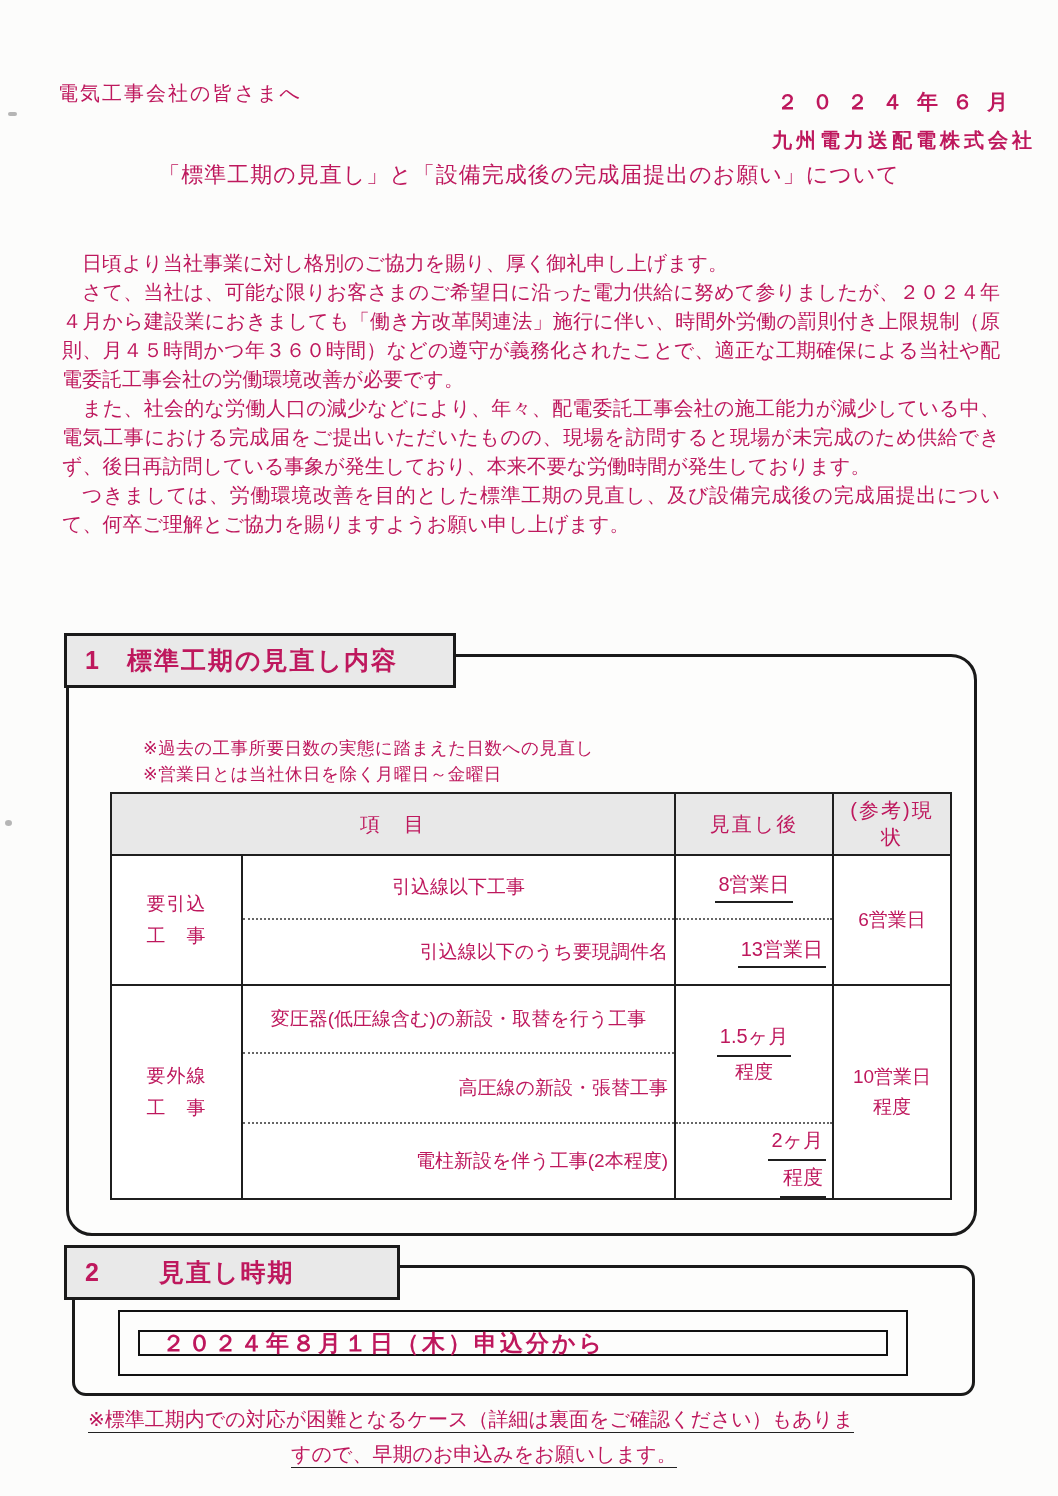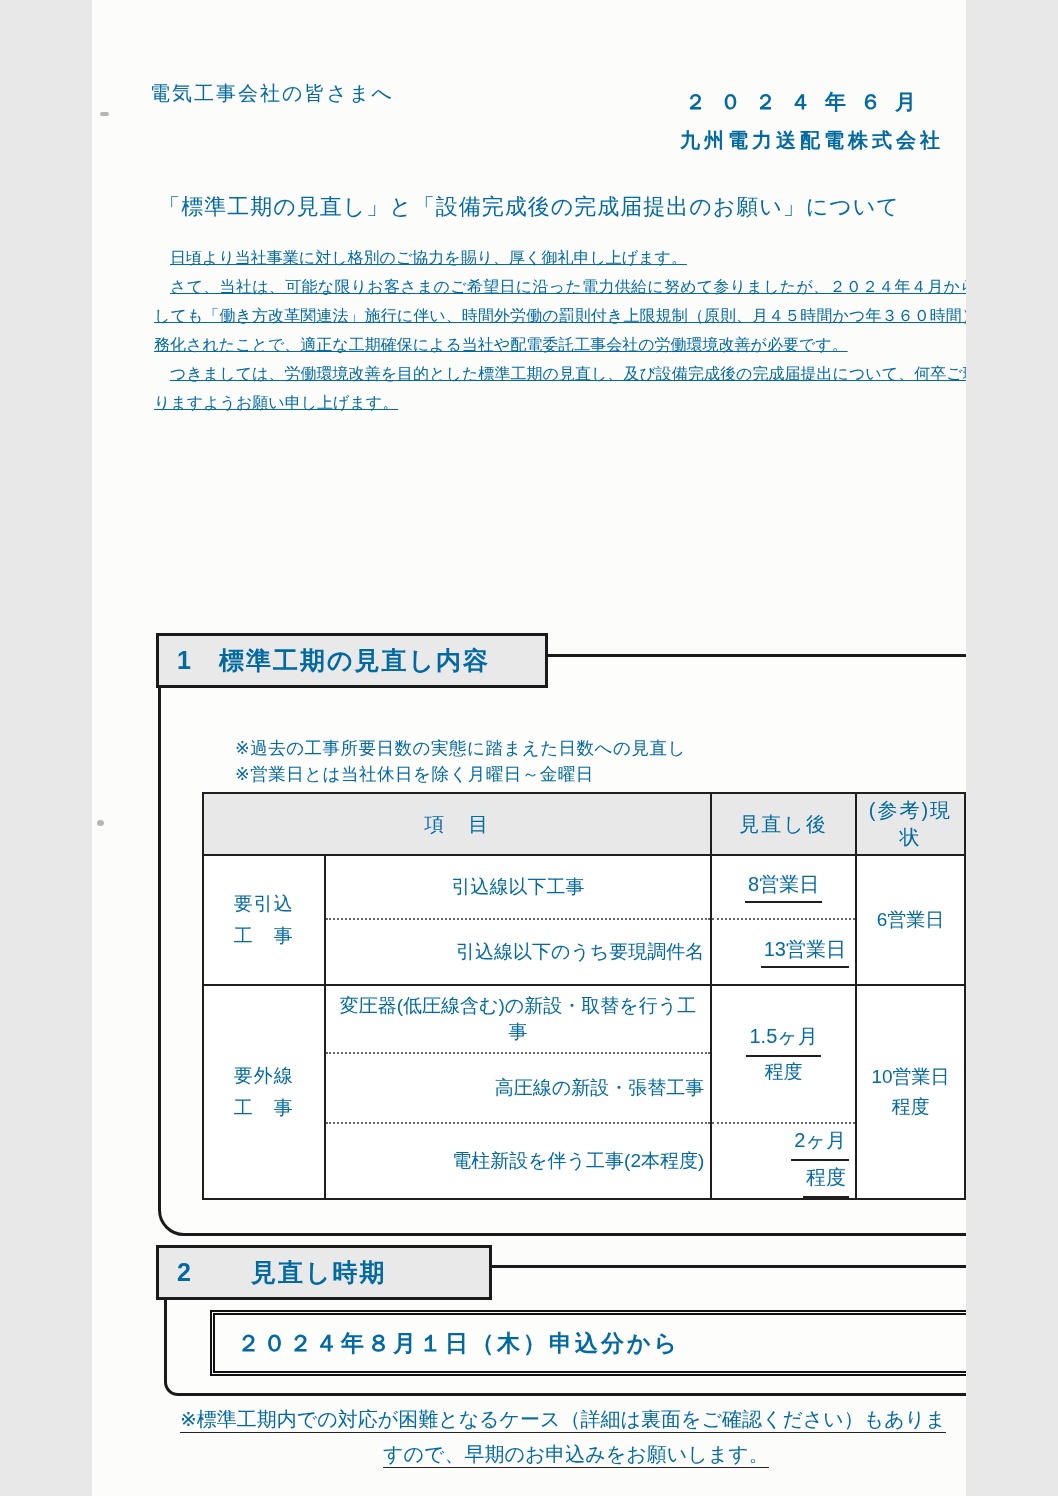--- a/index.html
+++ b/index.html
@@ -1,27 +1,27 @@
 <!DOCTYPE html>
 <html><head>
 <meta charset="utf-8">
 <style>
   html,body{margin:0;padding:0;background:#e8e8e8;}
-  .page{position:relative;width:874px;height:1496px;background:#fcfcfb;overflow:hidden;
-        font-family:"Liberation Sans","DejaVu Sans",sans-serif;color:#0369a1;margin:0 auto;}
+  .page{position:relative;width:1058px;height:1496px;background:#fcfcfb;overflow:hidden;
+        font-family:"Liberation Sans","DejaVu Sans",sans-serif;color:#be185d;margin:0 auto;}
   
   .recipient{position:absolute;left:58px;top:80px;font-size:20px;letter-spacing:2px;}
   .head-right{position:absolute;right:22px;top:88px;text-align:right;font-weight:bold;}
   .head-date{font-size:21px;letter-spacing:14px;padding-right:14px;}
   .head-company{margin-top:11px;font-size:20px;letter-spacing:4px;}
-  .doc-title{position:absolute;left:0;top:192px;width:100%;text-align:center;
+  .doc-title{position:absolute;left:0;top:160px;width:100%;text-align:center;
              font-size:22px;letter-spacing:1px;}
   
-  .body-text{position:absolute;left:62px;top:243px;width:938px;font-size:16px;
-             line-height:29px;text-align:justify;text-decoration:underline;}
+  .body-text{position:absolute;left:62px;top:249px;width:938px;font-size:20px;
+             line-height:29px;text-align:justify;}
   .body-text p{margin:0;text-indent:1em;}
   
   .sec-box{position:absolute;height:55px;background:#e9e9e9;border:3px solid #1a1a1a;
            box-sizing:border-box;display:flex;align-items:center;padding-left:18px;
            font-size:25px;font-weight:bold;letter-spacing:2px;z-index:2;}
   .sec1-box{left:64px;top:633px;width:392px;}
   .sec2-box{left:64px;top:1245px;width:336px;}
   .sec1-box .sec-title{margin-left:26px;}
   .sec2-box .sec-title{margin-left:58px;}
   
@@ -42,21 +42,21 @@
   .sched-table th,.sched-table td{border:2px solid #1f1f1f;vertical-align:middle;padding:0 6px;}
   .sched-table thead th{background:#e8e8e8;font-weight:normal;font-size:20px;
                         letter-spacing:2px;height:60px;}
   .dotted-b{border-bottom:2px dotted #666 !important;}
   .dotted-t{border-top:2px dotted #666 !important;text-align:right;}
   .uval{display:inline-block;border-bottom:2px solid #1f1f1f;padding:0 3px 3px;font-size:20px;}
   .cell-2line div{line-height:1.6;}
   .group-label div{line-height:1.7;letter-spacing:1px;}
   
   .date-box-outer{position:absolute;left:118px;top:1310px;width:790px;height:66px;
-                  border:2px solid #111;padding:1px;box-sizing:border-box;z-index:2;}
+                  border:2px solid #111;padding:18px;box-sizing:border-box;z-index:2;}
   .date-box-inner{border:2px solid #111;width:100%;height:100%;box-sizing:border-box;
                   display:flex;align-items:center;padding-left:22px;
                   font-weight:bold;font-size:23px;letter-spacing:3px;}
   
   .footer-note{position:absolute;left:88px;top:1402px;font-size:20px;line-height:35px;text-align:center;}
   .footer-note .line2{padding-left:26px;}
   .u-foot{border-bottom:1.5px solid #222;padding-bottom:2px;}
   
   .speck{position:absolute;background:#b5b5b5;}
   .speck1{left:8px;top:112px;width:9px;height:4px;border-radius:2px;}
@@ -75,20 +75,21 @@
   <div class="head-right">
     <div class="head-date">２０２４年６月</div>
     <div class="head-company">九州電力送配電株式会社</div>
   </div>
 
   <div class="doc-title">「標準工期の見直し」と「設備完成後の完成届提出のお願い」について</div>
 
   <div class="body-text">
     <p>日頃より当社事業に対し格別のご協力を賜り、厚く御礼申し上げます。</p>
     <p>さて、当社は、可能な限りお客さまのご希望日に沿った電力供給に努めて参りましたが、２０２４年４月から建設業におきましても「働き方改革関連法」施行に伴い、時間外労働の罰則付き上限規制（原則、月４５時間かつ年３６０時間）などの遵守が義務化されたことで、適正な工期確保による当社や配電委託工事会社の労働環境改善が必要です。</p>
+    <p>また、社会的な労働人口の減少などにより、年々、配電委託工事会社の施工能力が減少している中、電気工事における完成届をご提出いただいたものの、現場を訪問すると現場が未完成のため供給できず、後日再訪問している事象が発生しており、本来不要な労働時間が発生しております。</p>
     <p>つきましては、労働環境改善を目的とした標準工期の見直し、及び設備完成後の完成届提出について、何卒ご理解とご協力を賜りますようお願い申し上げます。</p>
   </div>
 
   <div class="sec-box sec1-box">
     <span class="sec-num">1</span>
     <span class="sec-title">標準工期の見直し内容</span>
   </div>
   <div class="container container1"></div>
 
   <div class="note note1">※過去の工事所要日数の実態に踏まえた日数への見直し</div>

